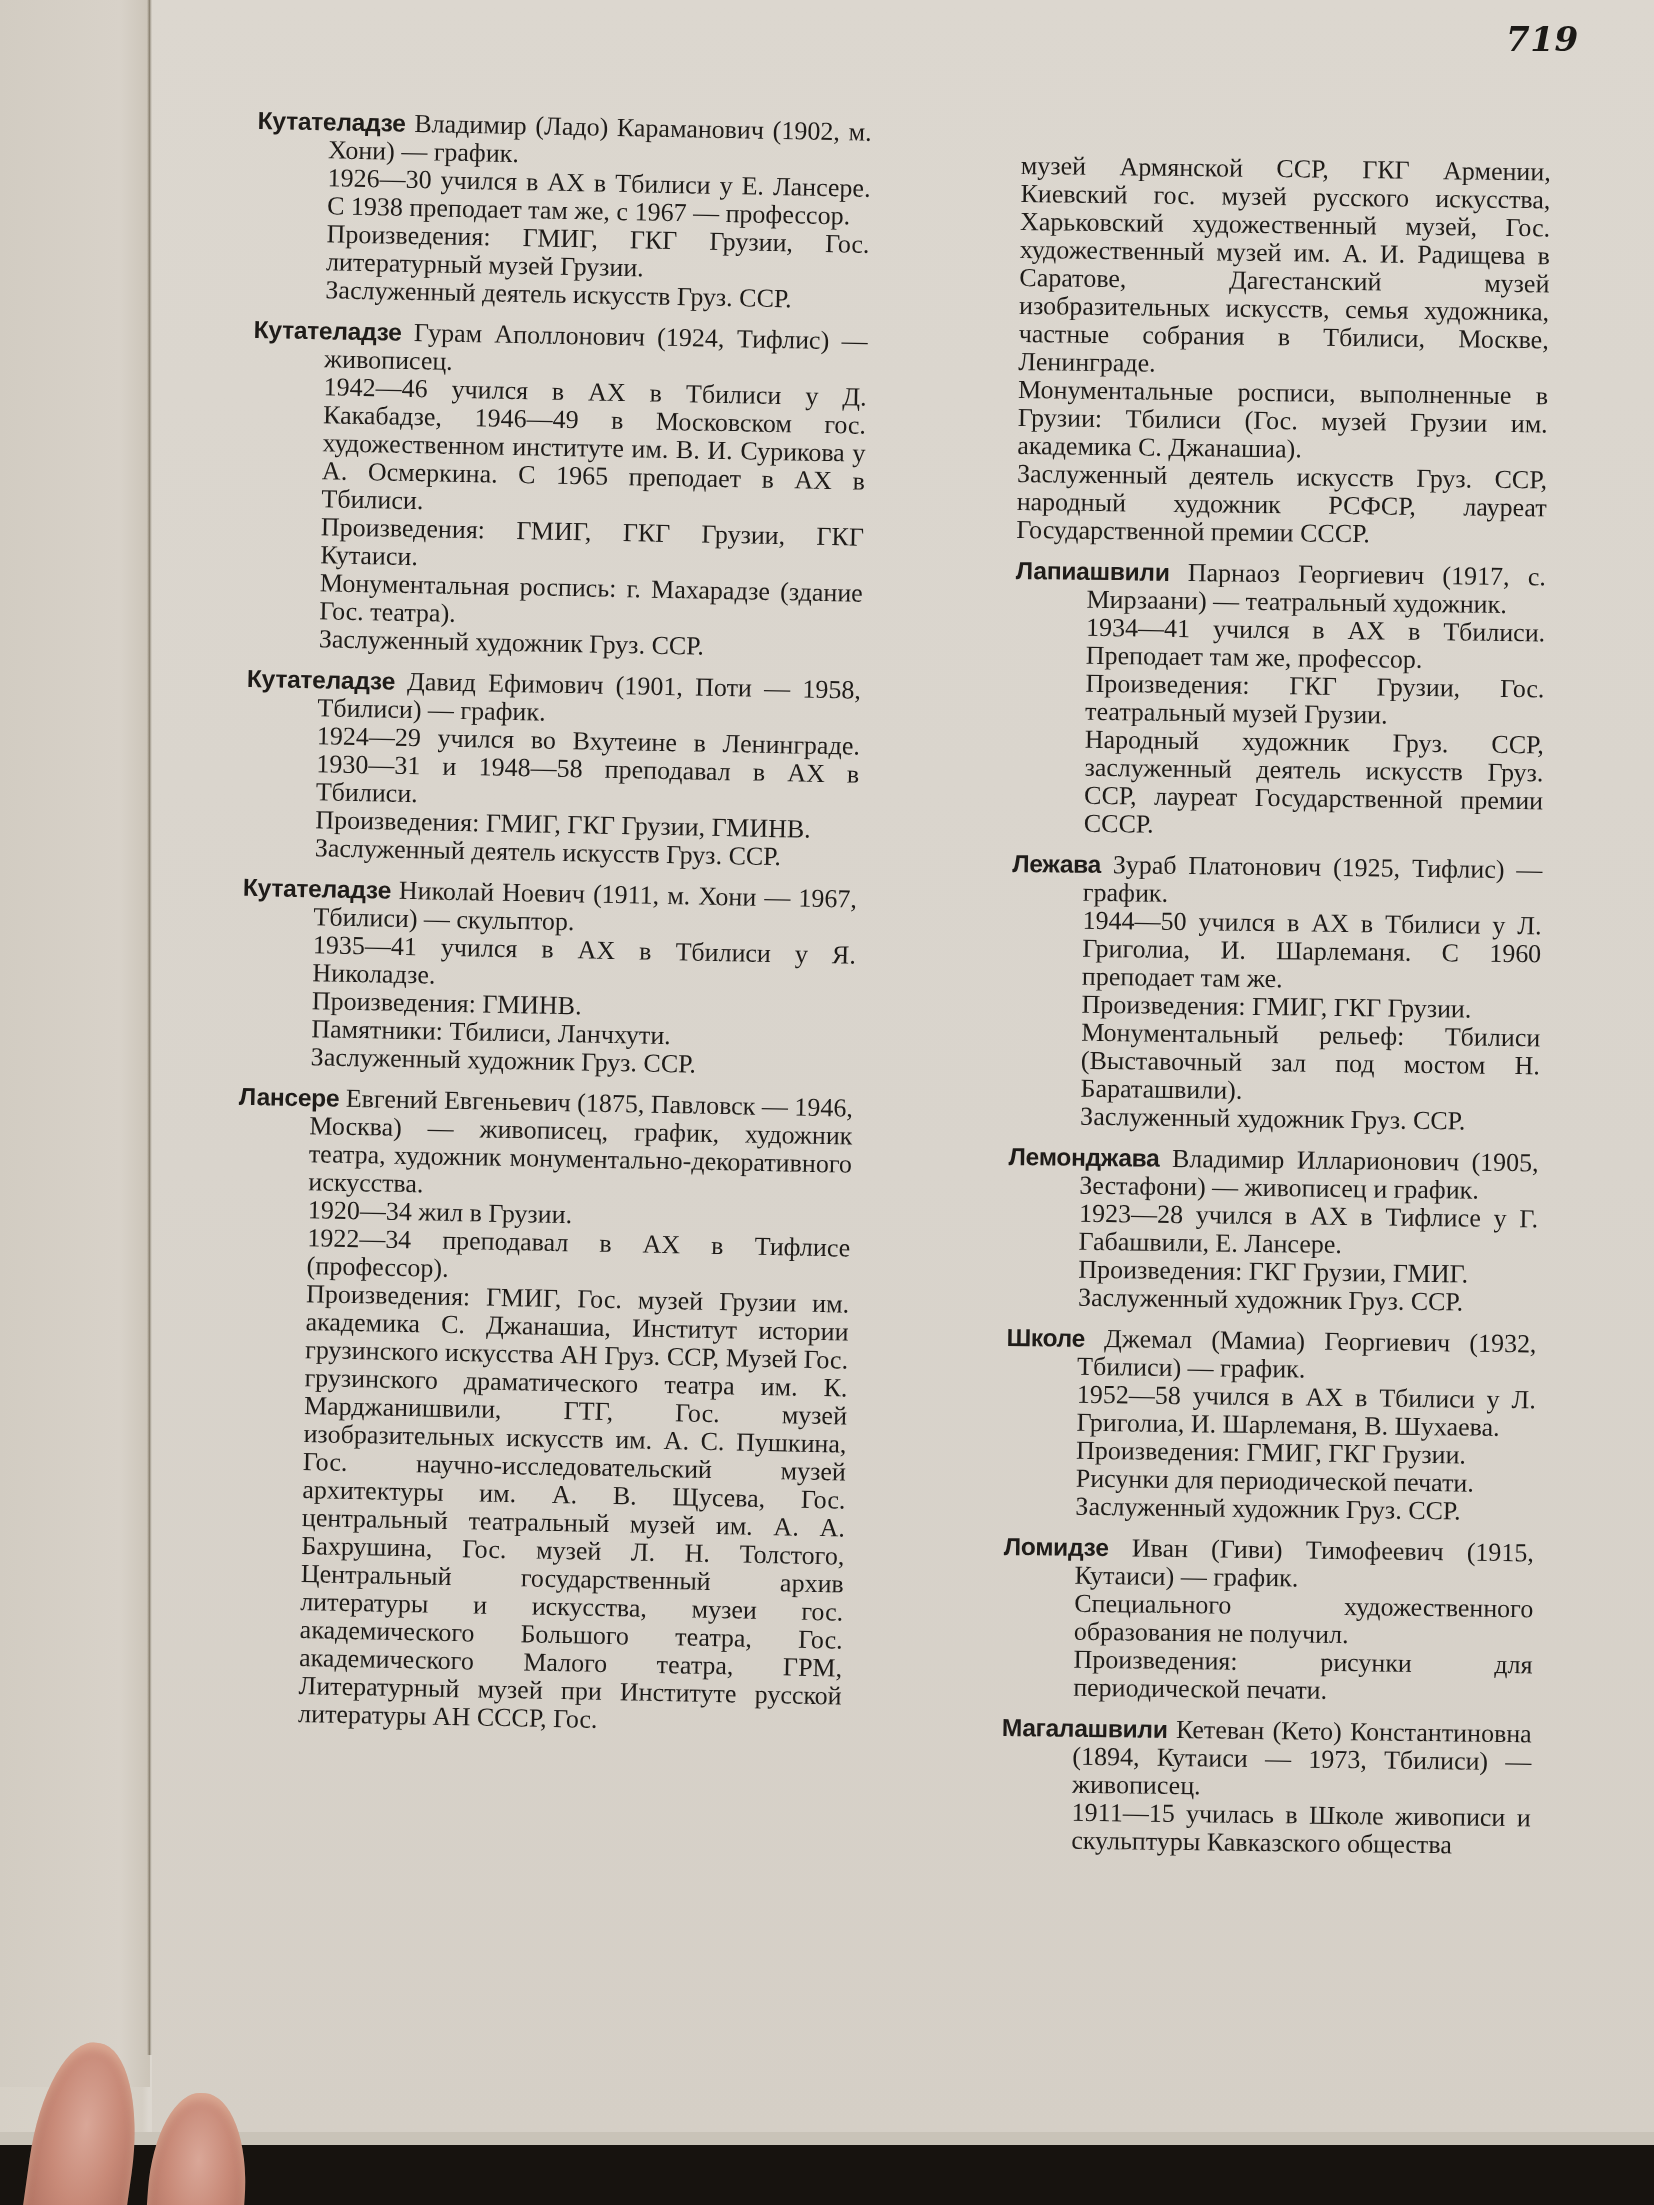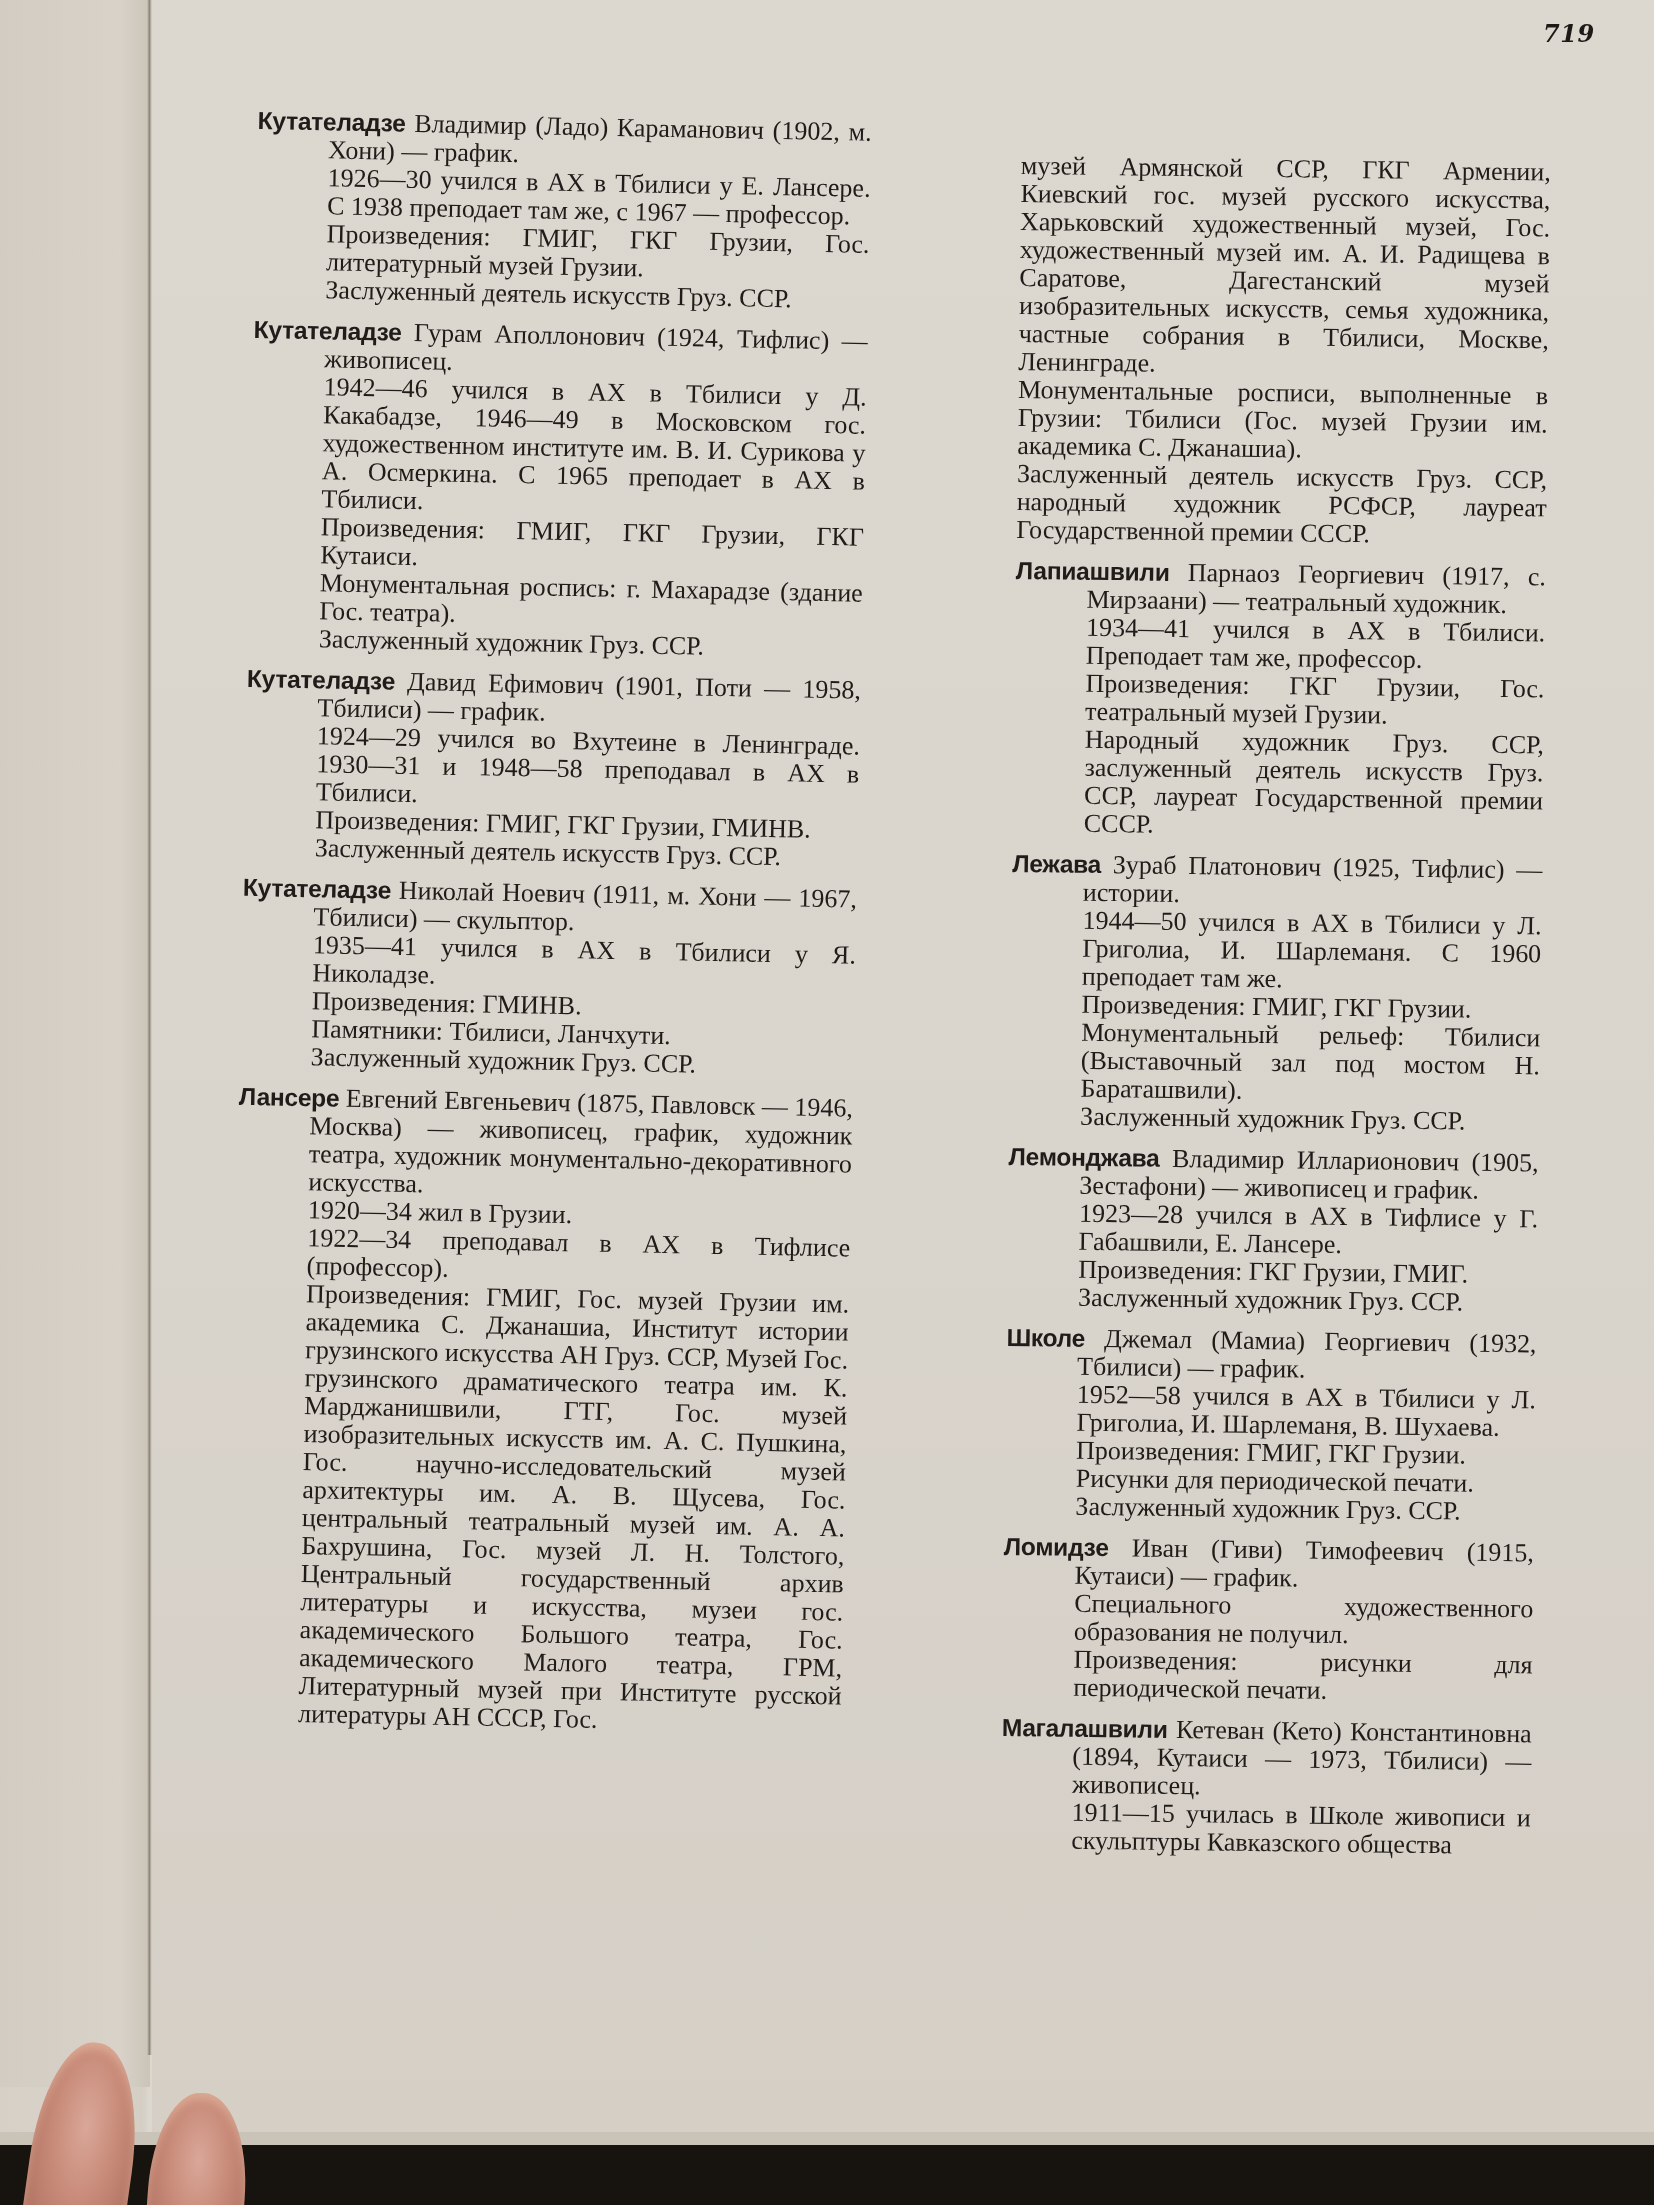--- a/index.html
+++ b/index.html
@@ -55,24 +55,23 @@
     }
     .finger.f1 { left: 32px; top: 2042px; width: 103px; height: 207px; transform: rotate(8deg); }
     .finger.f2 { left: 149px; top: 2093px; width: 97px; height: 168px; transform: rotate(4deg); }
 
     .page-number {
       position: absolute;
       left: 1506px; top: 19.4px;
       font-family: "DejaVu Serif", serif;
       font-style: italic;
       font-weight: bold;
-      font-size: 24px;
+      font-size: 34px;
       color: #1c1a17;
       letter-spacing: 0.6px;
-      margin-left: 37px;
     }
 
     .column {
       position: absolute;
       font-family: "Liberation Serif", serif;
       font-size: 26px;
       line-height: 28px;
       color: #1f1c19;
       text-align: justify;
     }
@@ -180,21 +179,21 @@
         <span>Парнаоз Георгиевич (1917, с. Мирзаани) — театральный художник.</span>
       </p>
       <p class="para">1934—41 учился в АХ в Тбилиси. Преподает там же, профессор.</p>
       <p class="para">Произведения: ГКГ Грузии, Гос. театральный музей Грузии.</p>
       <p class="para">Народный художник Груз. ССР, заслуженный деятель искусств Груз. ССР, лауреат Государственной премии СССР.</p>
     </div>
 
     <div class="entry">
       <p class="entry-head" style="margin:0">
         <span class="surname">Лежава</span>
-        <span>Зураб Платонович (1925, Тифлис) — истории.</span>
+        <span>Зураб Платонович (1925, Тифлис) — график.</span>
       </p>
       <p class="para">1944—50 учился в АХ в Тбилиси у Л. Григолиа, И. Шарлеманя. С 1960 преподает там же.</p>
       <p class="para">Произведения: ГМИГ, ГКГ Грузии.</p>
       <p class="para">Монументальный рельеф: Тбилиси (Выставочный зал под мостом Н. Бараташвили).</p>
       <p class="para">Заслуженный художник Груз. ССР.</p>
     </div>
 
     <div class="entry">
       <p class="entry-head" style="margin:0">
         <span class="surname">Лемонджава</span>

